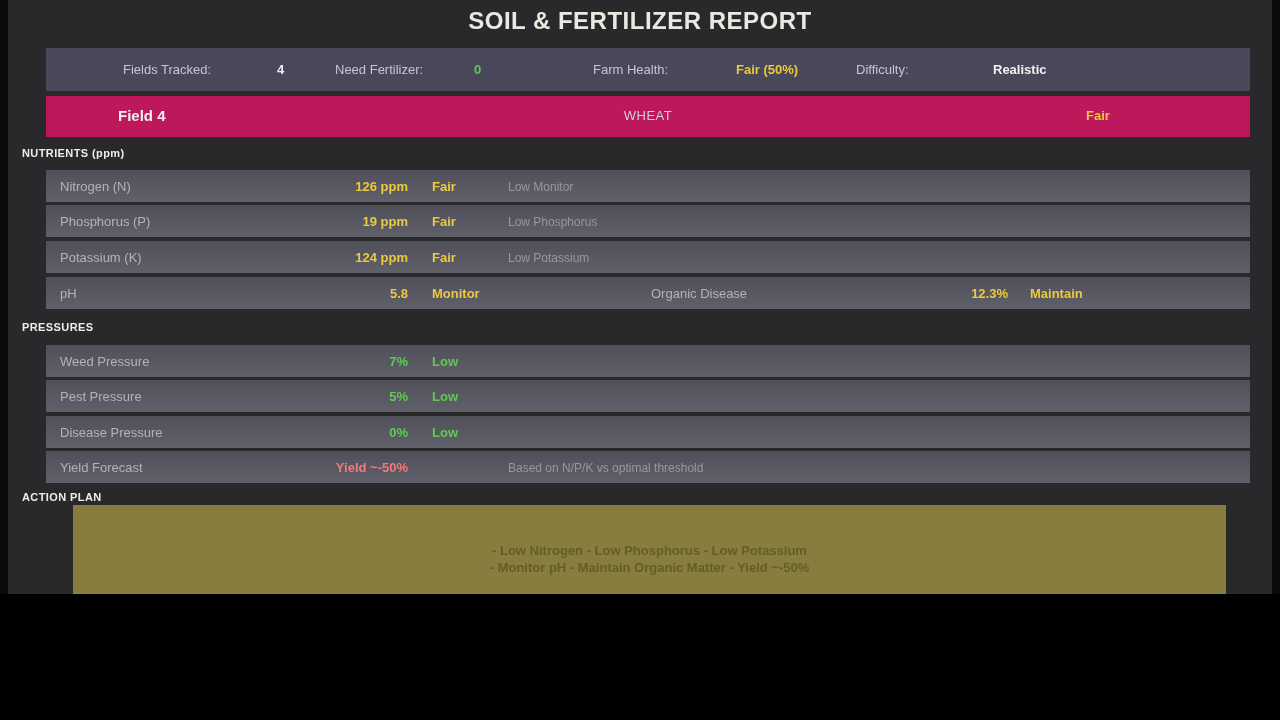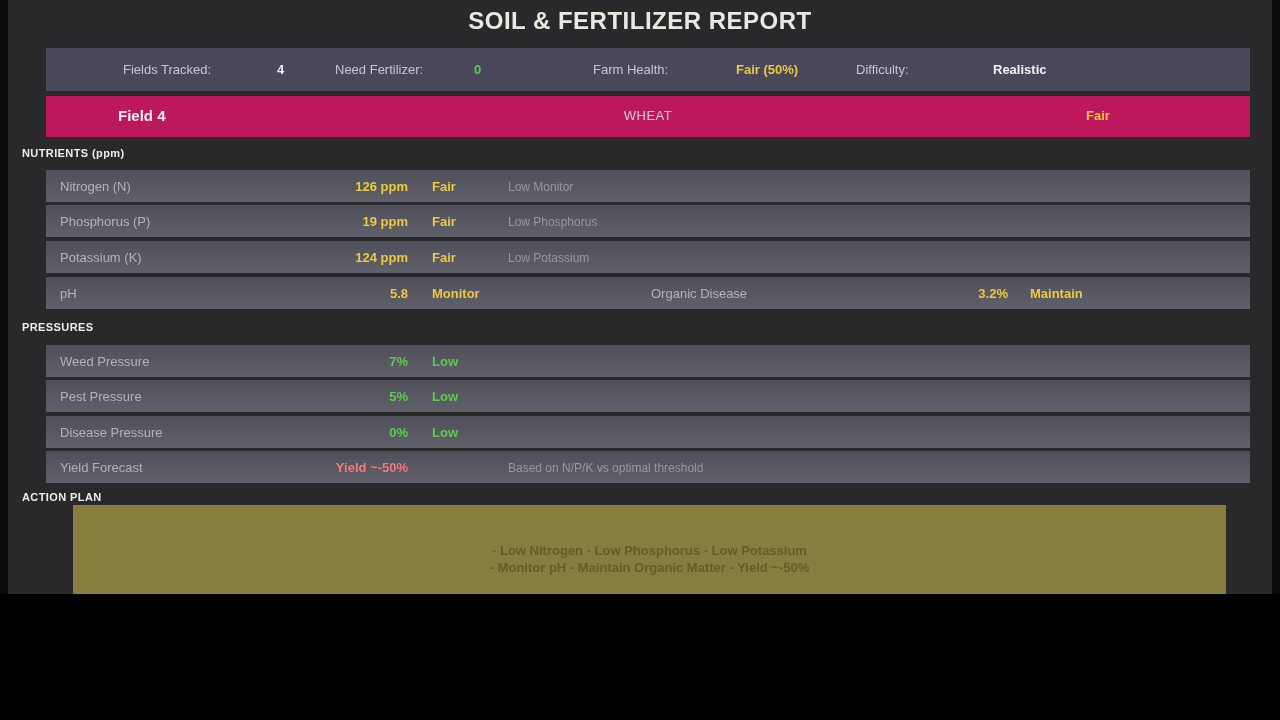--- a/index.html
+++ b/index.html
@@ -118,21 +118,21 @@
       <span class="row-label">Potassium (K)</span>
       <span class="row-value v-yellow">124 ppm</span>
       <span class="row-status v-yellow">Fair</span>
       <span class="row-note">Low Potassium</span>
     </div>
     <div class="row" style="top:277px">
       <span class="row-label">pH</span>
       <span class="row-value v-yellow">5.8</span>
       <span class="row-status v-yellow">Monitor</span>
       <span class="row-xlabel">Organic Disease</span>
-      <span class="row-xvalue v-yellow">3.2%</span>
+      <span class="row-xvalue v-yellow">12.3%</span>
       <span class="row-xstatus v-yellow">Maintain</span>
     </div>
 
     <div class="section-label" style="top:321px">PRESSURES</div>
 
     <div class="row" style="top:345px">
       <span class="row-label">Weed Pressure</span>
       <span class="row-value v-green">7%</span>
       <span class="row-status v-green">Low</span>
     </div>

